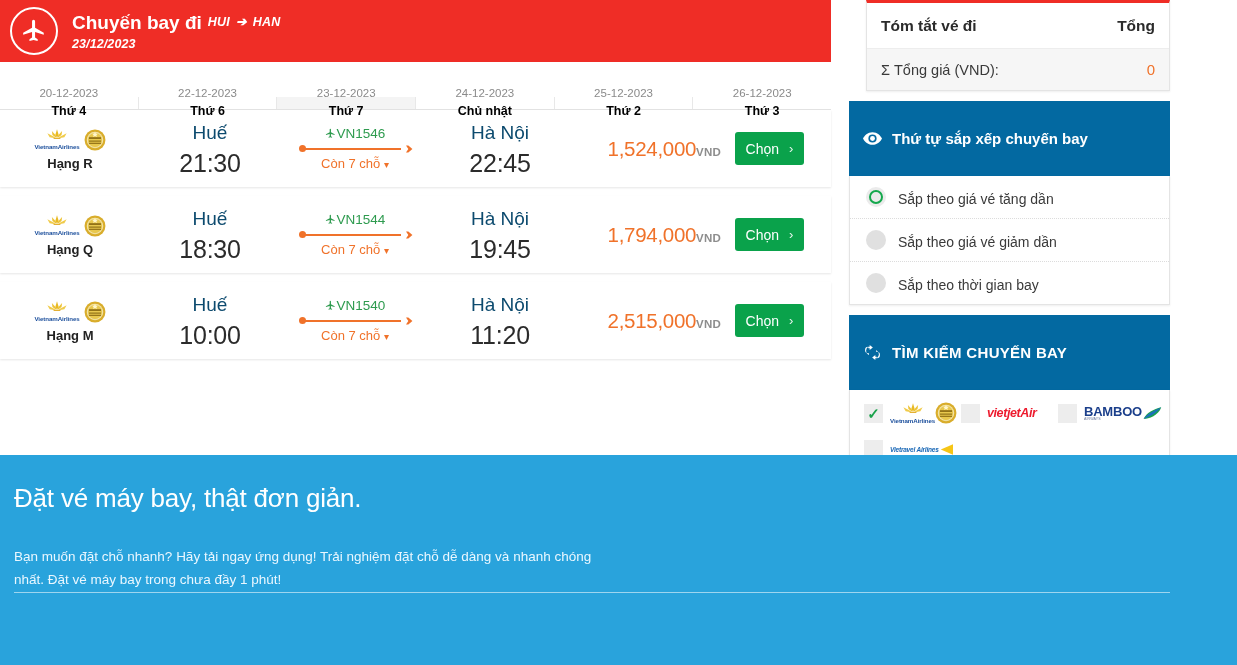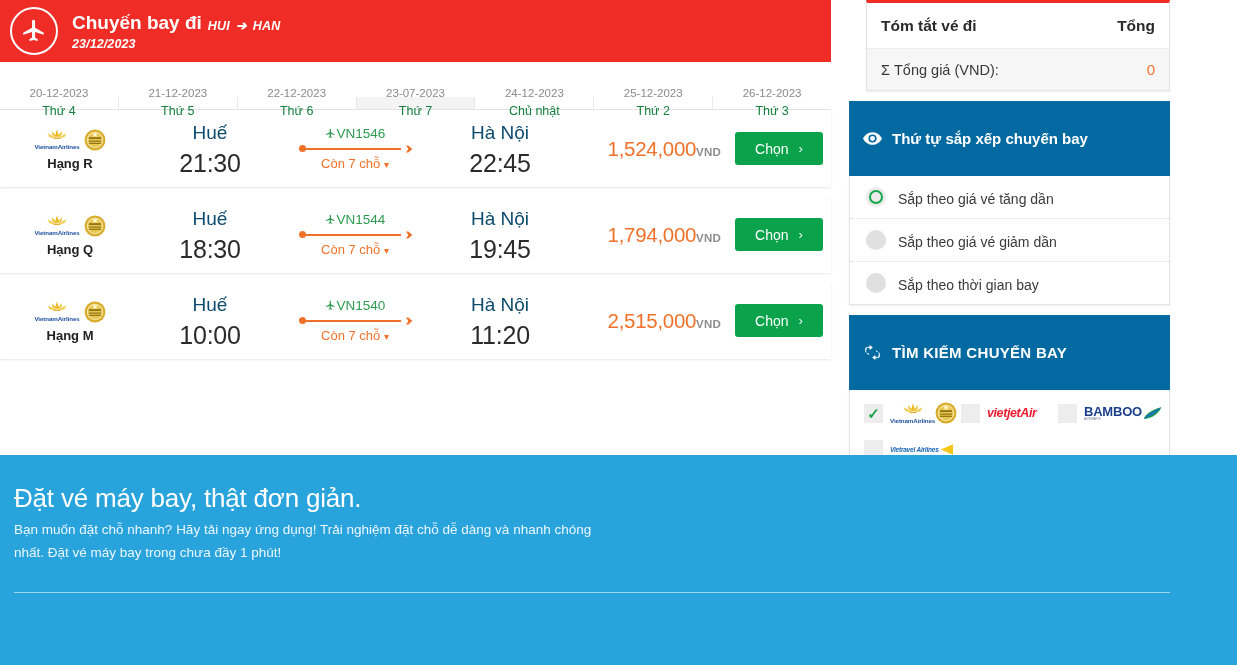--- a/index.html
+++ b/index.html
@@ -24,21 +24,21 @@
   .plane-circle {
     width: 48px; height: 48px; border-radius: 50%;
     border: 2px solid #ffffff;
     display: flex; align-items: center; justify-content: center;
     flex: 0 0 auto;
   }
   .plane-circle svg { width: 26px; height: 26px; fill: #ffffff; }
   .header-text { margin-left: 14px; color: #ffffff; }
   .header-title {
     font-size: 19px; font-weight: bold; line-height: 1.25;
-    display: flex; align-items: flex-end; gap: 6px;
+    display: flex; align-items: center; gap: 6px;
   }
   .header-title .route {
     font-size: 12.5px; font-style: italic; font-weight: bold;
     letter-spacing: .2px;
   }
   .arrow-glyph { font-size: 15px; font-style: normal; }
   .header-date {
     font-size: 12.5px; font-style: italic; font-weight: bold;
     margin-top: 3px; letter-spacing: .1px;
   }
@@ -53,21 +53,21 @@
     flex: 1 1 0; text-align: center;
     border-right: 1px solid #e8e8e8;
     display: flex; flex-direction: column; align-items: center; justify-content: center;
     padding-top: 0;
     cursor: pointer;
     margin-top: 35px;
   }
   .date-tab:last-child { border-right: none; }
   .date-tab.active { background: #f4f4f4; }
   .date-tab .d { font-size: 11.5px; color: #8a8a8a; line-height: 1.5; }
-  .date-tab .w { font-size: 12.5px; color: #15803d; font-weight: normal; line-height: 1.5; }
+  .date-tab .w { font-size: 12.5px; color: #000000; font-weight: bold; line-height: 1.5; }
 
   .flight-list { padding: 0; }
   .flight-row {
     background: #ffffff;
     height: 77px;
     margin-bottom: 9px;
     display: flex; align-items: center;
     box-shadow: 0 1px 2px rgba(0,0,0,.10);
   }
   .flight-row:first-child { box-shadow: 0 1px 2px rgba(0,0,0,.10); }
@@ -108,21 +108,21 @@
 
   .col-price {
     flex: 1 1 auto; text-align: right; padding-right: 14px;
     white-space: nowrap;
   }
   .price { font-size: 20.5px; color: #f0722a; letter-spacing: -.3px; }
   .price-cur { font-size: 11.5px; color: #8d8d8d; font-weight: bold; letter-spacing: .2px; }
 
   .col-btn { flex: 0 0 96px; padding-right: 8px; }
   .btn-choose {
-    width: 88px; height: 33px; background: #0aa24b;
+    width: 69px; height: 33px; background: #0aa24b;
     border: none; border-radius: 3px; color: #fff;
     font-size: 14px; font-family: "Liberation Sans", sans-serif;
     display: flex; align-items: center; justify-content: center; gap: 10px;
     cursor: pointer;
   }
   .btn-choose .chev { font-size: 13px; opacity: .9; }
 
   
   .sidebar { position: absolute; left: 849px; top: 0; width: 321px; }
   .card {
@@ -207,21 +207,21 @@
   
   .banner {
     position: absolute; left: 0; top: 455px; width: 1237px; height: 210px;
     background: #29a3dc;
   }
   .banner-inner { padding: 28px 14px 0 14px; }
   .banner-title {
     color: #ffffff; font-size: 26px; font-weight: normal; letter-spacing: -.2px;
   }
   .banner-sub {
-    color: #eaf7ff; font-size: 13.5px; line-height: 1.72; margin-top: 4px;
+    color: #eaf7ff; font-size: 13.5px; line-height: 1.72; margin-top: 31px;
     max-width: 600px;
   }
   .banner-rule {
     position: absolute; left: 14px; right: 67px; top: 137px;
     height: 1px; background: rgba(255,255,255,.55);
   }
 </style>
 </head>
 <body>
 
@@ -245,29 +245,25 @@
         <div class="header-date">23/12/2023</div>
       </div>
     </div>
 
     <div class="date-tabs">
       <div class="date-tab">
         <div class="d">20-12-2023</div>
         <div class="w">Thứ 4</div>
       </div>
       <div class="date-tab">
-        <div class="d">21-12-2023</div>
-        <div class="w">Thứ 5</div>
-      </div>
-      <div class="date-tab">
         <div class="d">22-12-2023</div>
         <div class="w">Thứ 6</div>
       </div>
       <div class="date-tab active">
-        <div class="d">23-07-2023</div>
+        <div class="d">23-12-2023</div>
         <div class="w">Thứ 7</div>
       </div>
       <div class="date-tab">
         <div class="d">24-12-2023</div>
         <div class="w">Chủ nhật</div>
       </div>
       <div class="date-tab">
         <div class="d">25-12-2023</div>
         <div class="w">Thứ 2</div>
       </div>

